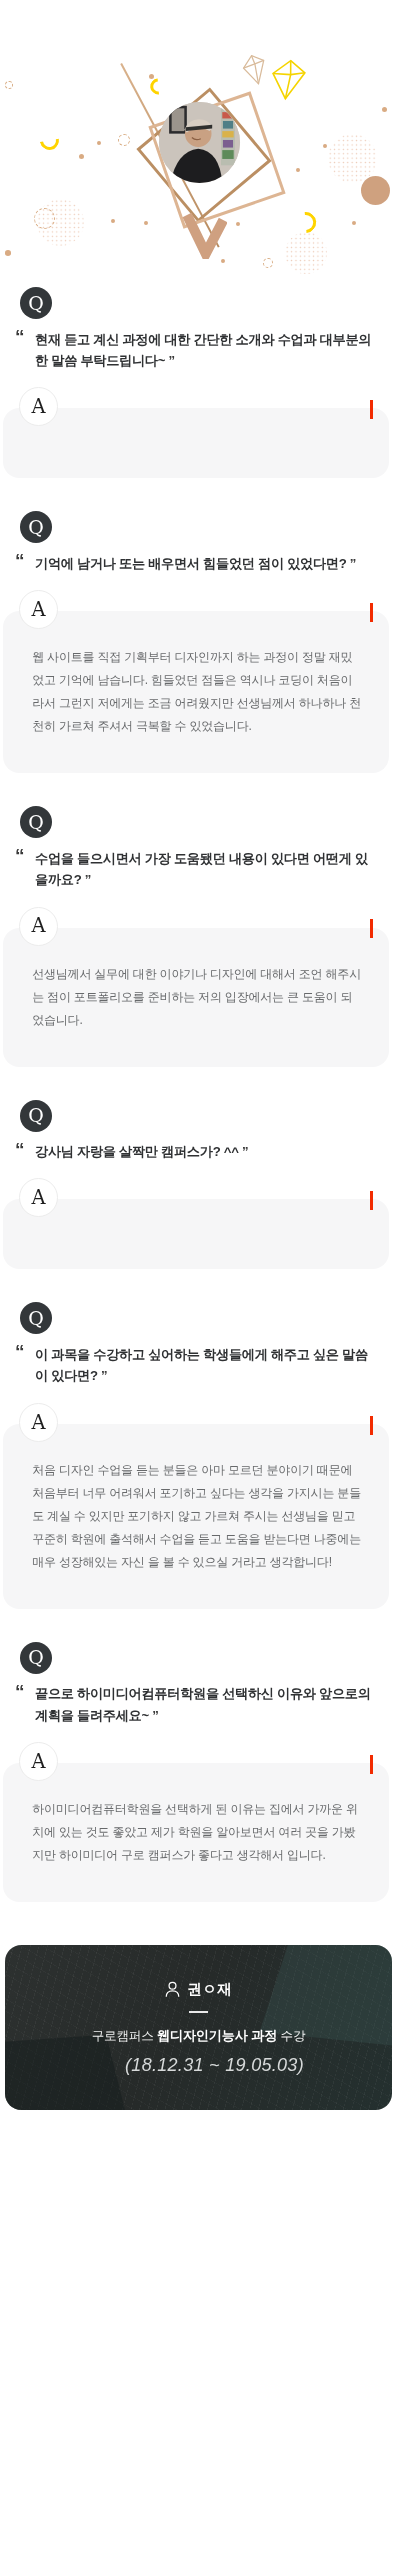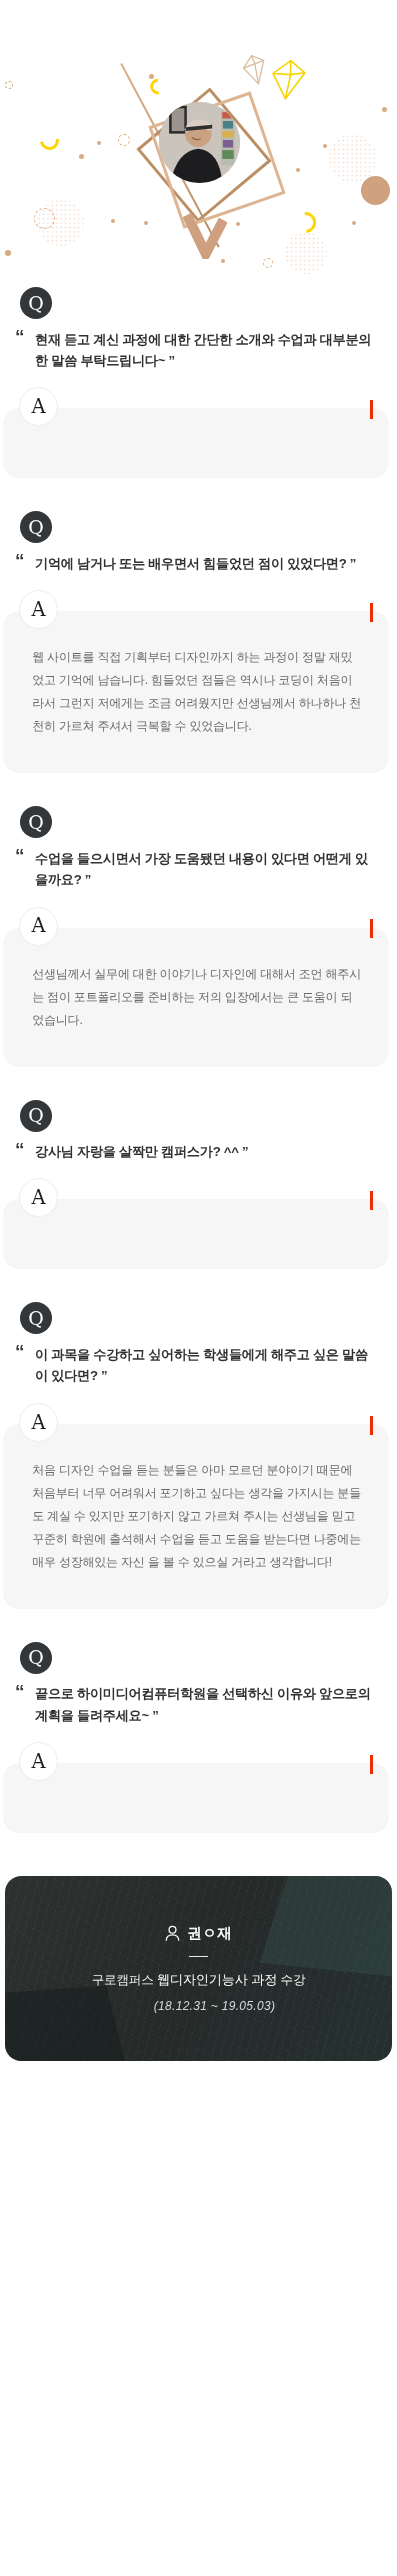--- a/index.html
+++ b/index.html
@@ -59,36 +59,36 @@
   .answer{position:relative;margin-top:37px;}
   .a-badge{position:absolute;left:19px;top:-21px;width:37px;height:37px;border-radius:50%;
     background:#fff;border:0.6px solid #ececec;display:flex;align-items:center;justify-content:center;z-index:2;}
   .a-letter{font-family:"DejaVu Serif","Liberation Serif",serif;font-size:19.5px;color:#1e1e1e;line-height:1;}
   .red-tick{position:absolute;right:24px;top:-8.2px;width:3.2px;height:19px;background:#f22b00;z-index:2;}
   .a-box{margin:0 8.2px 0 3.2px;background:#f6f6f7;border-radius:16.4px;padding:35px 25px 35px 29px;}
   .a-box p{margin:0;font-size:12px;line-height:23px;color:#67696b;letter-spacing:-0.2px;}
   .a-box p + p{margin-top:23px;}
 
   
-  .footer-card{position:relative;margin:43px 5px 0 5px;height:185px;border-radius:16.4px;overflow:hidden;
+  .footer-card{position:relative;margin:43px 5px 0 5px;height:165px;border-radius:16.4px;overflow:hidden;
     background:linear-gradient(120deg,#2d3130 0%,#262a29 45%,#24302f 100%);
     display:flex;flex-direction:column;align-items:center;justify-content:center;color:#fff;}
   .footer-card::before{content:"";position:absolute;inset:0;
     background:
       repeating-linear-gradient(105deg,rgba(255,255,255,.05) 0 0.6px,transparent 0.6px 8.2px),
       repeating-linear-gradient(30deg,rgba(255,255,255,.03) 0 0.6px,transparent 0.6px 10.7px);}
   .fshape{position:absolute;background:rgba(64,96,94,.28);}
   .fs1{right:-25px;top:-19px;width:139px;height:113px;transform:skew(-18deg,6deg);}
   .fs2{left:-38px;bottom:-25px;width:151px;height:95px;transform:skew(14deg,-4deg);background:rgba(20,28,27,.5);}
   .fname{position:relative;display:flex;align-items:center;gap:7.6px;z-index:1;}
   .fname .name{font-size:14.5px;font-weight:bold;letter-spacing:0.6px;}
   .fdivider{position:relative;width:19px;height:1.3px;background:#e8e8e8;margin:12.6px 0 14px 0;z-index:1;}
   .fcourse{position:relative;font-size:12.6px;letter-spacing:-0.2px;color:#f2f3f3;z-index:1;}
-  .fcourse .b{font-weight:normal;font-size:13.2px;color:#fff;}
-  .fperiod{position:relative;margin-top:10px;font-size:12px;font-style:italic;color:#d7dada;z-index:1;letter-spacing:0.3px;margin-left:32px;}
+  .fcourse .b{font-weight:bold;font-size:13.2px;color:#fff;}
+  .fperiod{position:relative;margin-top:10px;font-size:18px;font-style:italic;color:#d7dada;z-index:1;letter-spacing:0.3px;margin-left:32px;}
 </style>
 </head>
 <body>
 
 <div class="hero">
   <span class="deco-line"></span>
   <span class="diamond d1"></span>
   <span class="diamond d2"></span>
 
   <span class="photo">
@@ -264,20 +264,21 @@
       <span class="q-open">“</span>
       <span>끝으로 하이미디어컴퓨터학원을 선택하신 이유와 앞으로의 계획을 들려주세요~</span>
       <span class="q-close"> ”</span>
     </div>
     <div class="answer">
       <div class="a-badge">
         <span class="a-letter">A</span>
       </div>
       <span class="red-tick"></span>
       <div class="a-box">
+          <p>하이미디어컴퓨터학원을 선택하게 된 이유는 집에서 가까운 위치에 있는 것도 좋았고 제가 학원을 알아보면서 여러 곳을 가봤지만 하이미디어 구로 캠퍼스가 좋다고 생각해서 입니다.</p>
         </div>
     </div>
   </section>
 </div>
 
 <div class="footer-card">
   <span class="fshape fs1"></span>
   <span class="fshape fs2"></span>
   <div class="fname">
     <svg width="15" height="16.4" viewBox="0 0 24 26">

